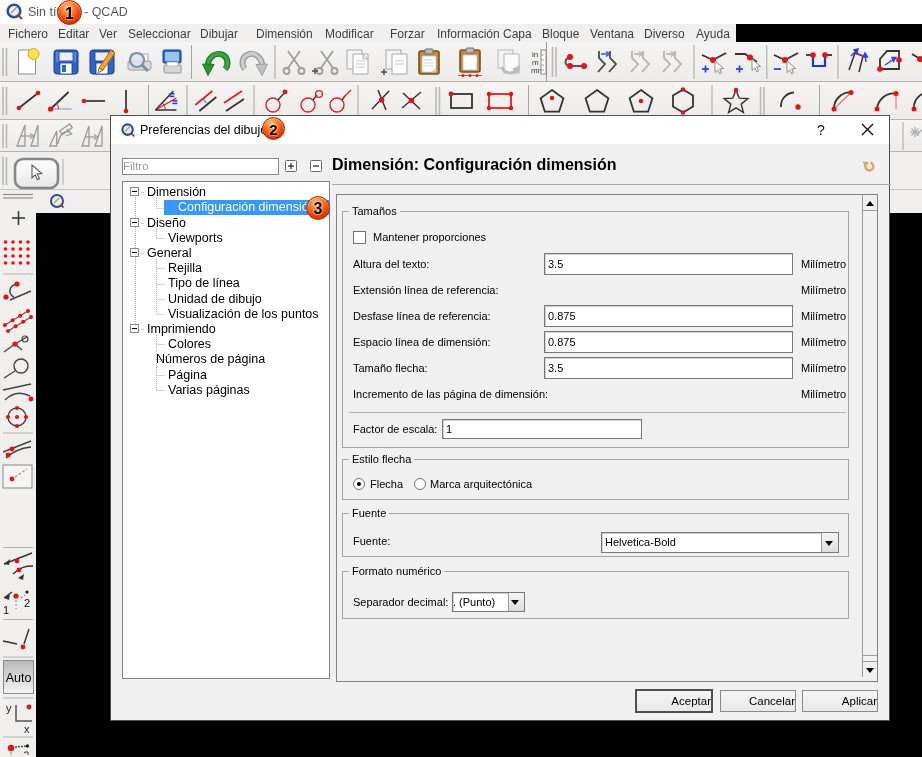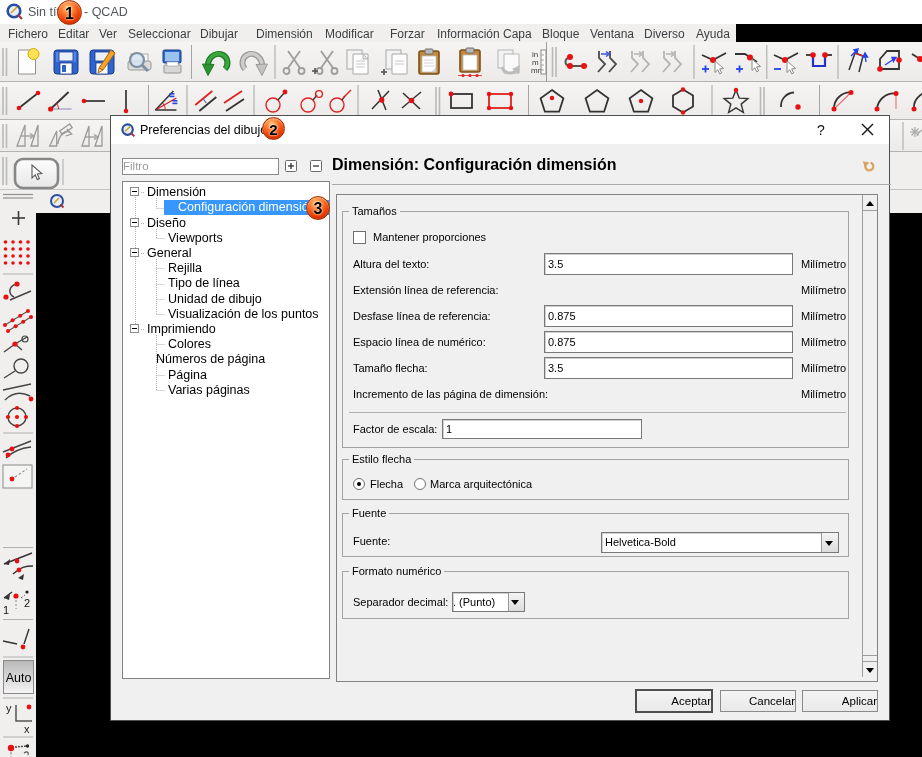--- a/index.html
+++ b/index.html
@@ -744,21 +744,21 @@
         <span class="cb" style="left:10px; top:19px;"></span>
         <span class="lbl" style="left:30px; top:19px;">Mantener proporciones</span>
         <span class="lbl" style="left:10px; top:45.5px;">Altura del texto:</span>
         <div class="inp" style="left:201px; top:41px; width:249px; height:22px; line-height:20px;">3.5</div>
         <span class="lbl" style="left:458px; top:45.5px;">Milímetro</span>
         <span class="lbl" style="left:10px; top:71.5px;">Extensión línea de referencia:</span>
         <span class="lbl" style="left:458px; top:71.5px;">Milímetro</span>
         <span class="lbl" style="left:10px; top:97.5px;">Desfase línea de referencia:</span>
         <div class="inp" style="left:201px; top:93px; width:249px; height:22px; line-height:20px;">0.875</div>
         <span class="lbl" style="left:458px; top:97.5px;">Milímetro</span>
-        <span class="lbl" style="left:10px; top:123.5px;">Espacio línea de numérico:</span>
+        <span class="lbl" style="left:10px; top:123.5px;">Espacio línea de dimensión:</span>
         <div class="inp" style="left:201px; top:119px; width:249px; height:22px; line-height:20px;">0.875</div>
         <span class="lbl" style="left:458px; top:123.5px;">Milímetro</span>
         <span class="lbl" style="left:10px; top:149.5px;text-align:right;">Tamaño flecha:</span>
         <div class="inp" style="left:201px; top:145px; width:249px; height:22px; line-height:20px;">3.5</div>
         <span class="lbl" style="left:458px; top:149.5px;">Milímetro</span>
         <span class="lbl" style="left:10px; top:175.5px;">Incremento de las página de dimensión:</span>
         <span class="lbl" style="left:458px; top:175.5px;">Milímetro</span>
         <div style="position:absolute; left:6px; top:200px; width:497px; height:1px; background:#b0b0b0;"></div>
         <span class="lbl" style="left:10px; top:210.5px;">Factor de escala:</span>
         <div class="inp" style="left:99px; top:207px; width:200px; height:20px; line-height:18px;">1</div>

